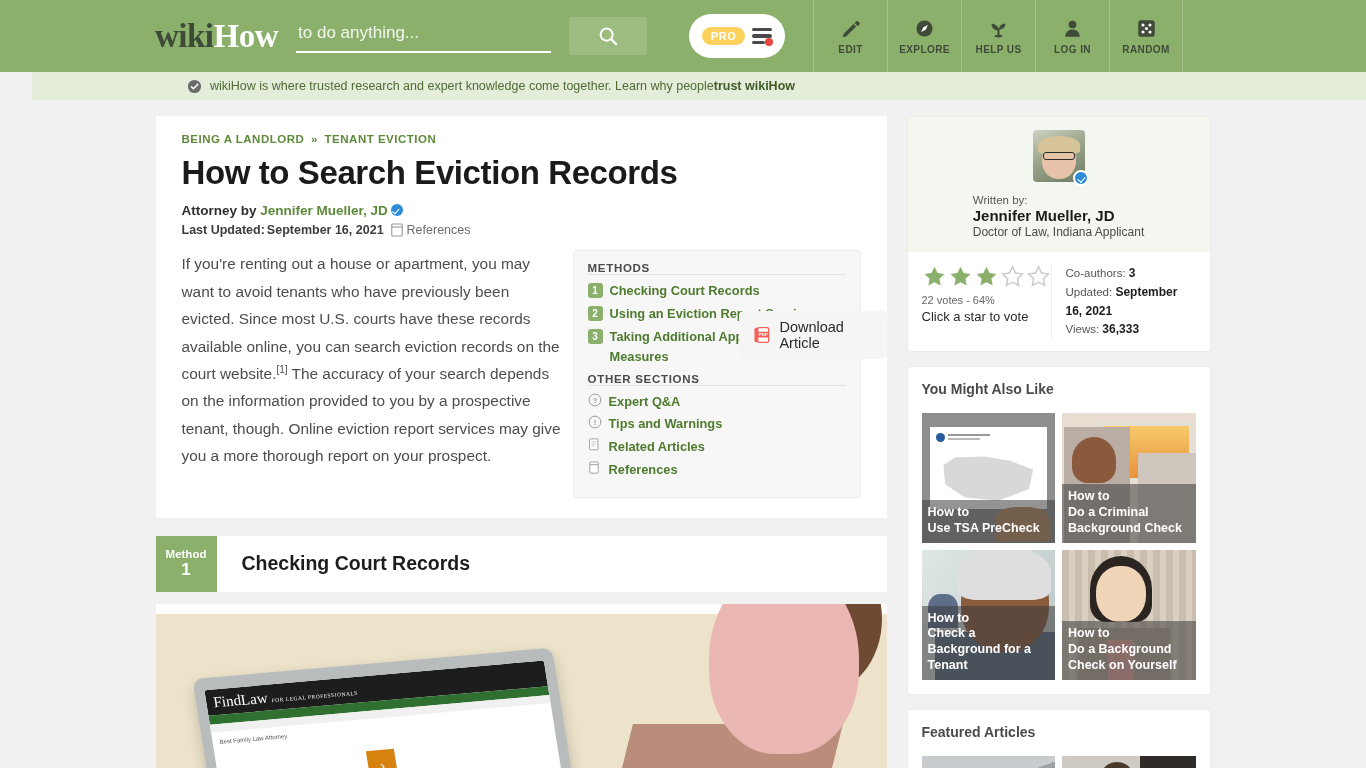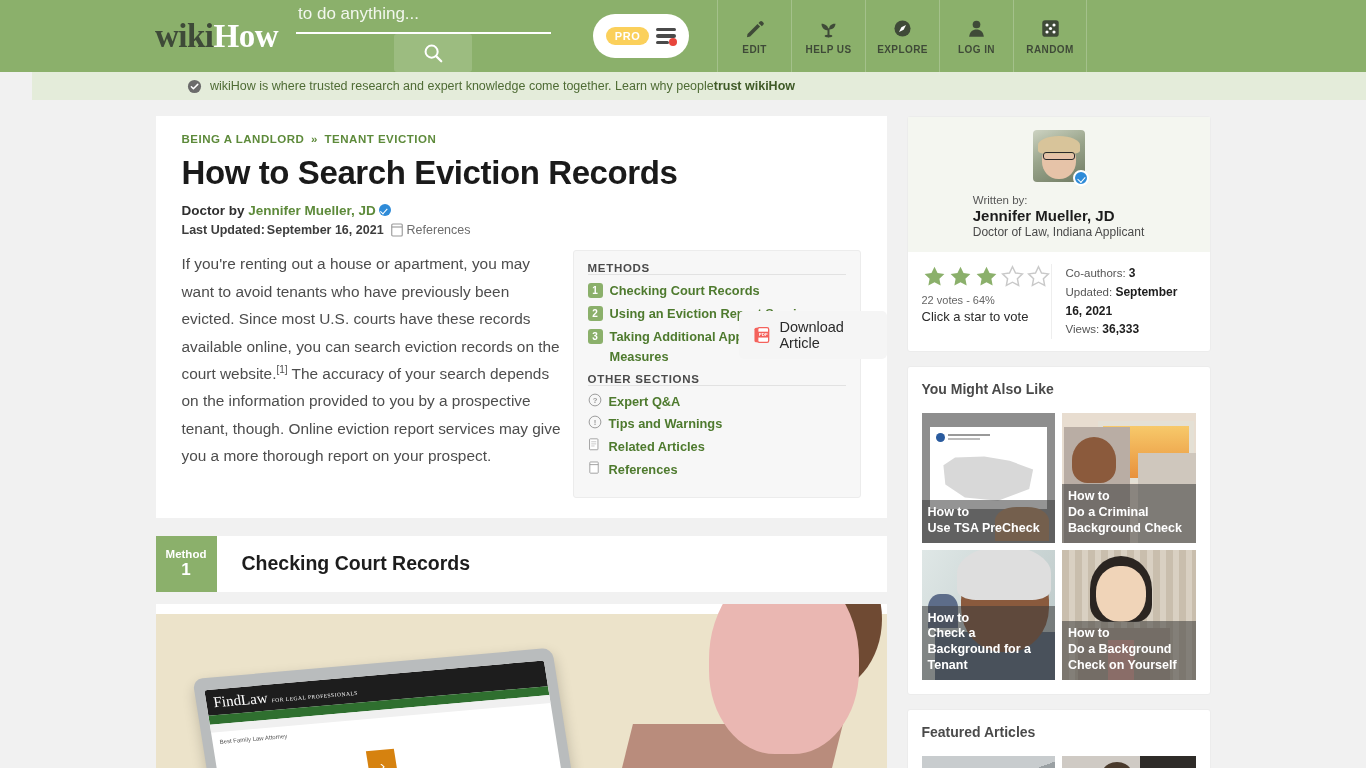--- a/index.html
+++ b/index.html
@@ -27,21 +27,20 @@
     letter-spacing: -0.5px;
     white-space: nowrap;
   }
   .logo .w { color: #3e4a38; }
   .logo .h { color: #ffffff; }
 
   .search-wrap {
     margin-left: 18px;
     display: flex;
     align-items: center;
-    flex-direction: column;
   }
   .search-input {
     width: 255px;
     height: 34px;
     background: transparent;
     border: none;
     border-bottom: 2px solid #ffffff;
     color: #ffffff;
     font-size: 17px;
     font-family: "Liberation Sans", sans-serif;
@@ -499,33 +498,33 @@
   <div class="navset">
     <div class="nav-item">
       <svg width="21" height="21" viewBox="0 0 24 24">
         <path d="M4 18.2 L15.4 6.8 L18.4 9.8 L7 21.2 L3.4 21.9 Z" fill="#3f4a38"></path>
         <path d="M16.6 5.6 L18.2 4 a1.9 1.9 0 0 1 2.7 0 l1.1 1.1 a1.9 1.9 0 0 1 0 2.7 l-1.6 1.6 Z" fill="#3f4a38"></path>
       </svg>
       <span class="nav-label">EDIT</span>
     </div>
     <div class="nav-item">
       <svg width="21" height="21" viewBox="0 0 24 24">
+        <circle cx="12" cy="12" r="9.2" fill="#3f4a38"></circle>
+        <path d="M16 8 L13.3 13.3 L8 16 L10.7 10.7 Z" fill="#ffffff"></path>
+      </svg>
+      <span class="nav-label">EXPLORE</span>
+    </div>
+    <div class="nav-item">
+      <svg width="21" height="21" viewBox="0 0 24 24">
         <path d="M12 21 v-8" stroke="#3f4a38" stroke-width="2.3" stroke-linecap="round" fill="none"></path>
         <path d="M12 14 C12 9 8 6.5 4 6.5 C4 11.5 7.5 14 12 14 Z" fill="#3f4a38"></path>
         <path d="M12.6 13 C12.6 8.6 16 6 20 6.6 C19.6 11 16.6 13.4 12.6 13 Z" fill="#3f4a38"></path>
         <ellipse cx="12" cy="20.6" rx="4.4" ry="1.5" fill="#3f4a38"></ellipse>
       </svg>
       <span class="nav-label">HELP US</span>
-    </div>
-    <div class="nav-item">
-      <svg width="21" height="21" viewBox="0 0 24 24">
-        <circle cx="12" cy="12" r="9.2" fill="#3f4a38"></circle>
-        <path d="M16 8 L13.3 13.3 L8 16 L10.7 10.7 Z" fill="#ffffff"></path>
-      </svg>
-      <span class="nav-label">EXPLORE</span>
     </div>
     <div class="nav-item">
       <svg width="21" height="21" viewBox="0 0 24 24">
         <circle cx="12" cy="7.4" r="4.4" fill="#3f4a38"></circle>
         <path d="M3.6 21.5 C4.2 15.6 7.6 13 12 13 c4.4 0 7.8 2.6 8.4 8.5 Z" fill="#3f4a38"></path>
       </svg>
       <span class="nav-label">LOG IN</span>
     </div>
     <div class="nav-item">
       <svg width="21" height="21" viewBox="0 0 24 24">
@@ -557,21 +556,21 @@
     <div class="article-card" style="position:relative;">
       <div class="breadcrumb">
         <span>BEING A LANDLORD</span>
         <span class="sep">»</span>
         <span>TENANT EVICTION</span>
       </div>
 
       <h1 class="title">How to Search Eviction Records</h1>
 
       <div class="byline">
-        <span>Doctor by </span><span class="author">Jennifer Mueller, JD</span><span class="verified"></span>
+        <span>Attorney by </span><span class="author">Jennifer Mueller, JD</span><span class="verified"></span>
       </div>
 
       <div class="updated-row">
         <span>Last Updated: </span>
         <span style="margin-left:-5px;">September 16, 2021</span>
         <span class="ref-link">
           <svg width="12" height="14" viewBox="0 0 16 18">
             <rect x="1" y="1" width="14" height="16" rx="1.4" fill="none" stroke="#9a9a9a" stroke-width="1.5"></rect>
             <line x1="1" y1="5" x2="15" y2="5" stroke="#9a9a9a" stroke-width="1.5"></line>
           </svg>

